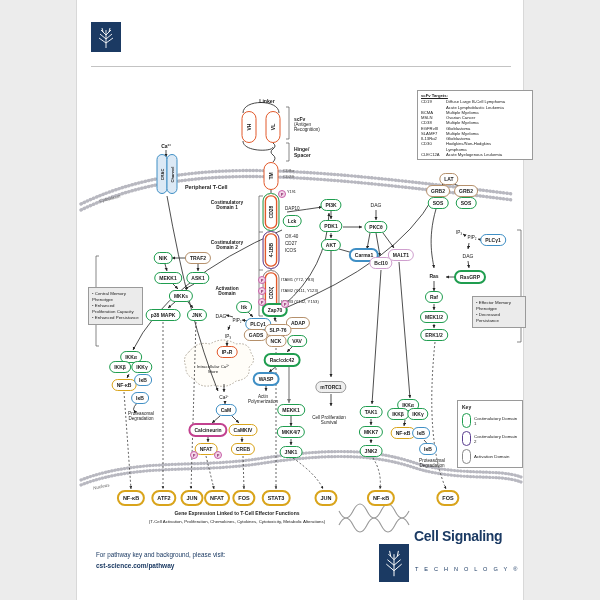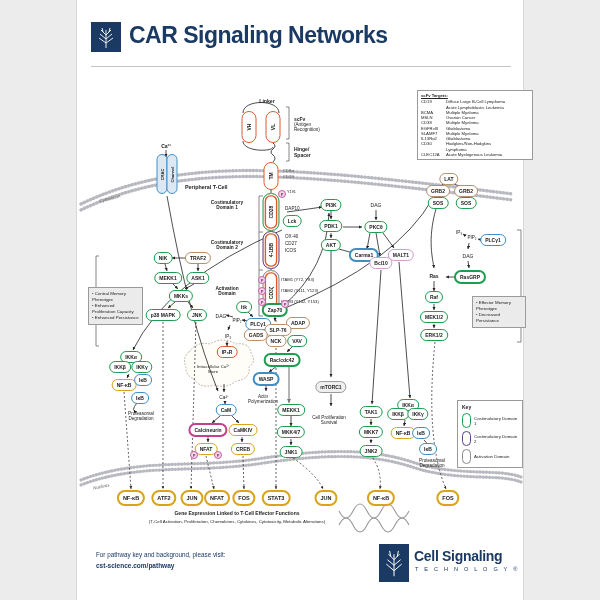--- a/index.html
+++ b/index.html
@@ -40,41 +40,40 @@
   .keyglyph{width:7px;height:13px;border-radius:5px;border:1.8px solid;margin-right:3px;flex:0 0 auto;background:#fff;}
   .scfv{position:absolute;left:340px;top:90px;width:108px;border:1px solid #9a9a9a;background:#fff;padding:2px 3px;font-size:4.2px;line-height:1.25;color:#222;z-index:3;}
   .scfv .hd{font-weight:bold;text-decoration:underline;margin-bottom:1px;}
   .scfv .row{display:flex;}
   .scfv .ct{width:25px;flex:0 0 auto;}
   .scfv .cd{flex:1;}
   svg.net{position:absolute;left:0;top:0;width:448px;height:600px;z-index:1;}
   .footer-line1{position:absolute;left:19px;top:551px;font-size:6.3px;color:#1b3a63;}
   .footer-link{position:absolute;left:19px;top:562px;font-size:6.5px;font-weight:bold;color:#1b3a63;}
   .brandbox{position:absolute;left:302px;top:544px;width:30px;height:38px;background:#1b3a63;display:flex;align-items:center;justify-content:center;}
-  .brand{position:absolute;left:337px;top:548px;font-size:14px;font-weight:bold;color:#1b3a63;letter-spacing:-0.3px;}
+  .brand{position:absolute;left:337px;top:528px;font-size:14px;font-weight:bold;color:#1b3a63;letter-spacing:-0.3px;}
   .brand2{position:absolute;left:338px;top:566px;font-size:5.6px;color:#1b3a63;letter-spacing:2.2px;}
 </style>
 </head>
 <body>
 
 <div class="canvas">
 <div class="page">
 
   <div class="logo">
     <svg width="22" height="24" viewBox="0 0 20 24">
       <g stroke="#fff" stroke-width="0.9" fill="none">
         <path d="M10,23 V5"></path>
             <path d="M10,10 L5,5 M10,10 L15,5"></path>
             <path d="M10,14 L4,9 M10,14 L16,9"></path>
         <path d="M10,18 L3,13 M10,18 L17,13"></path>
             <path d="M7,7 L6,3 M13,7 L14,3"></path>
       </g>
     </svg>
   </div>
-  <div class="title">CAR Signaling Networks</div>
   <div class="hrule"></div>
 
   <div class="scfv">
     <div class="hd">scFv Targets:</div>
     <div class="row">
           <div class="ct">CD19</div>
           <div class="cd">Diffuse Large B-Cell Lymphoma</div>
         </div>
     <div class="row">
           <div class="ct"></div>

